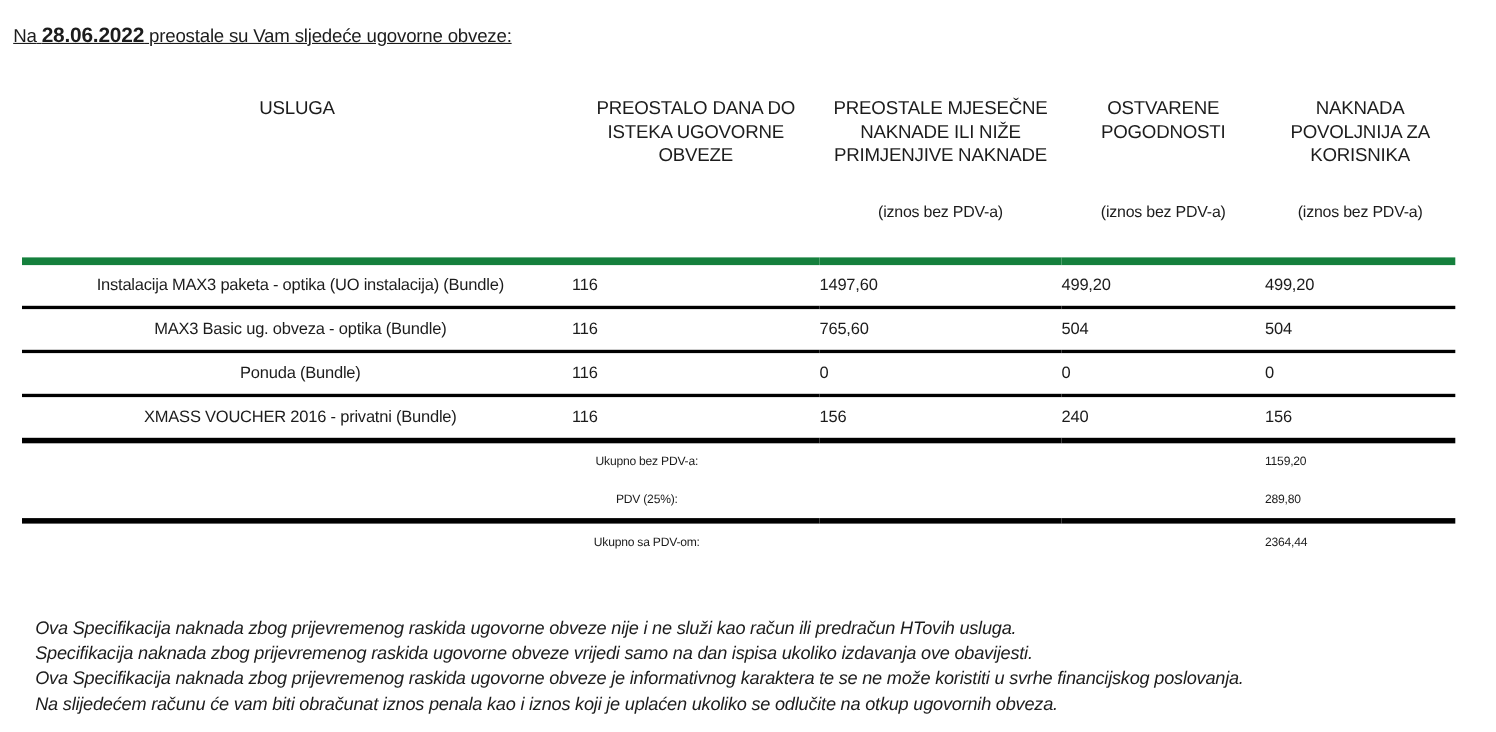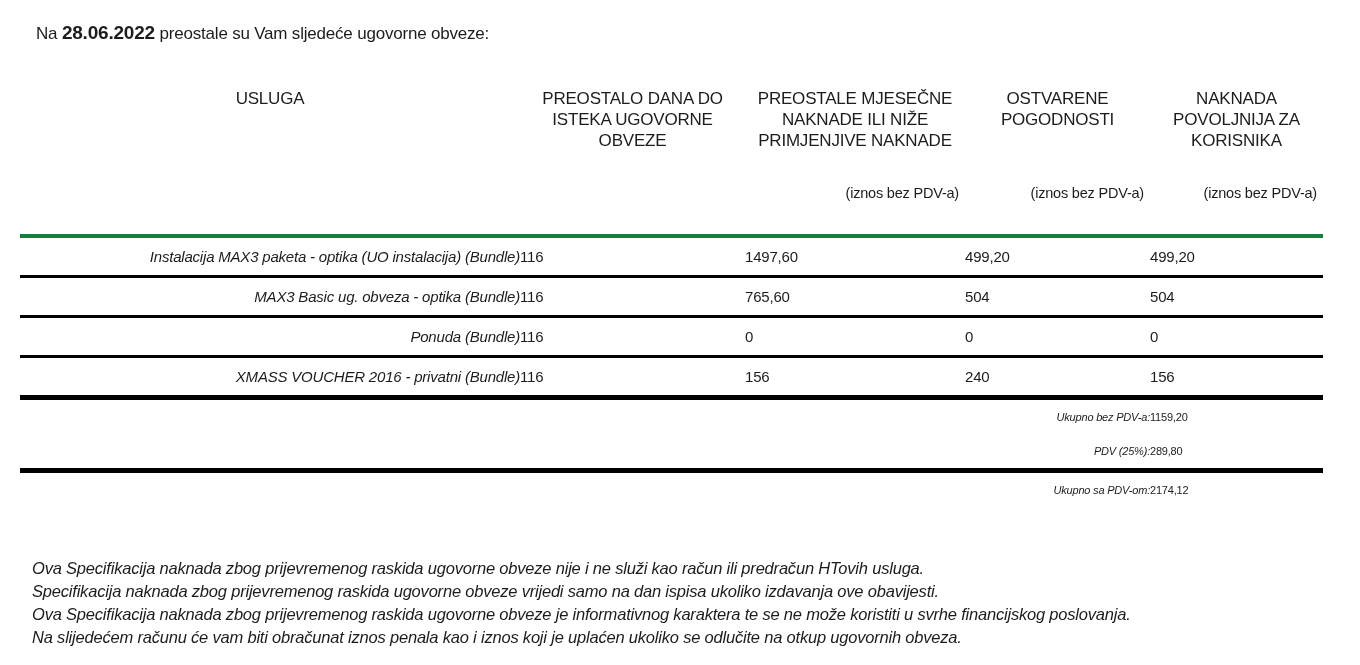--- a/index.html
+++ b/index.html
@@ -7,22 +7,23 @@
   body {
     width: 1360px;
     height: 665px;
     background: #ffffff;
     color: #1c1c1c;
     font-family: "Liberation Sans", sans-serif;
     letter-spacing: -0.2px;
     overflow: hidden;
   }
   .intro {
-    margin: 22px 0 0 36px;
+    margin: 22px 0 0 12px;
     font-size: 17px;
+    text-decoration: underline;
   }
   .intro .date {
     font-weight: bold;
     font-size: 19px;
   }
   table.obligations {
     border-collapse: collapse;
     table-layout: fixed;
     margin: 44px 0 0 20px;
     width: 1303px;
@@ -38,37 +39,35 @@
     line-height: 21px;
     text-align: center;
     vertical-align: top;
     padding: 0 6px;
     white-space: pre-line;
   }
   thead tr.sub th {
     font-size: 14.5px;
     padding-top: 32px;
     padding-bottom: 30px;
-    border-bottom: 4px solid #15803d;
+    border-bottom: 7px solid #15803d;
     white-space: nowrap;
-    text-align: right;
   }
   tbody#body-rows td {
     font-size: 15px;
     padding: 10px 0;
     border-bottom: 3px solid #000;
     vertical-align: middle;
   }
   tbody#body-rows tr:last-child td {
     border-bottom-width: 5px;
   }
   td.svc {
-    text-align: right;
+    text-align: center;
     padding-left: 6px !important;
-    font-style: italic;
   }
   td.num {
     text-align: left;
   }
   tbody#summary-rows td {
     font-size: 11px;
     padding: 11px 0;
     border-bottom: none;
     vertical-align: middle;
   }
@@ -154,21 +153,21 @@
         <tr>
           <td class="svc" colspan="4">Ukupno bez PDV-a:</td>
           <td class="num">1159,20</td>
         </tr>
         <tr class="with-rule">
           <td class="svc" colspan="4">PDV (25%):</td>
           <td class="num">289,80</td>
         </tr>
         <tr>
           <td class="svc" colspan="4">Ukupno sa PDV-om:</td>
-          <td class="num">2174,12</td>
+          <td class="num">2364,44</td>
         </tr>
       </tbody>
   </table>
 
   <div class="footer" id="footer-lines">
       <div class="fline">Ova Specifikacija naknada zbog prijevremenog raskida ugovorne obveze nije i ne služi kao račun ili predračun HTovih usluga.</div>
       <div class="fline">Specifikacija naknada zbog prijevremenog raskida ugovorne obveze vrijedi samo na dan ispisa ukoliko izdavanja ove obavijesti.</div>
       <div class="fline">Ova Specifikacija naknada zbog prijevremenog raskida ugovorne obveze je informativnog karaktera te se ne može koristiti u svrhe financijskog poslovanja.</div>
       <div class="fline">Na slijedećem računu će vam biti obračunat iznos penala kao i iznos koji je uplaćen ukoliko se odlučite na otkup ugovornih obveza.</div>
     </div>

